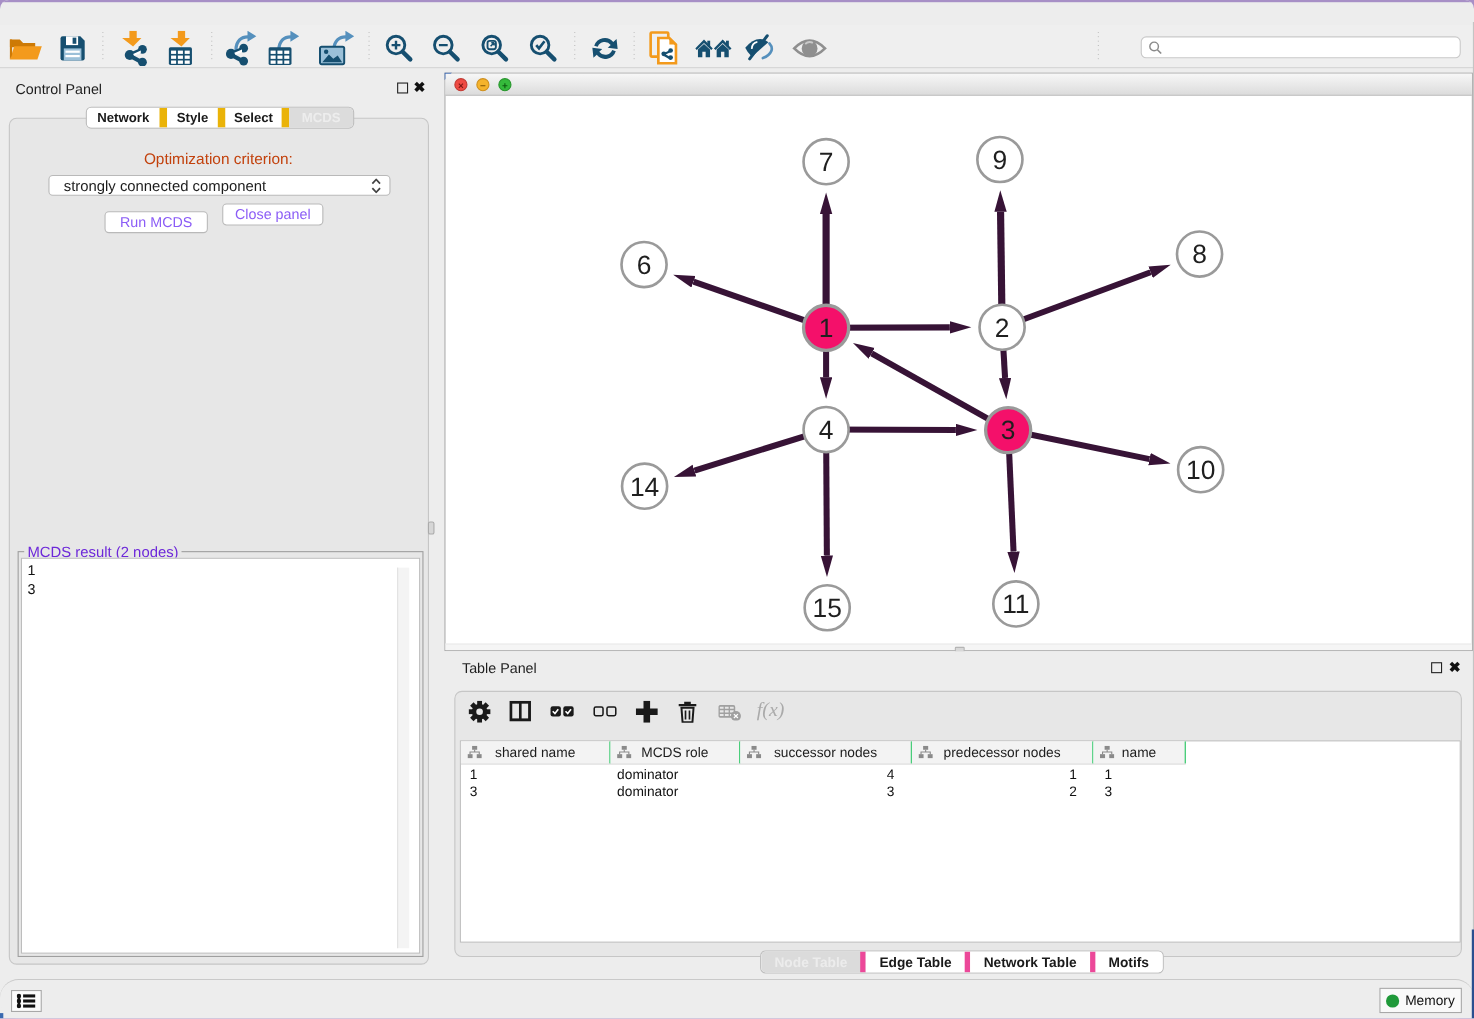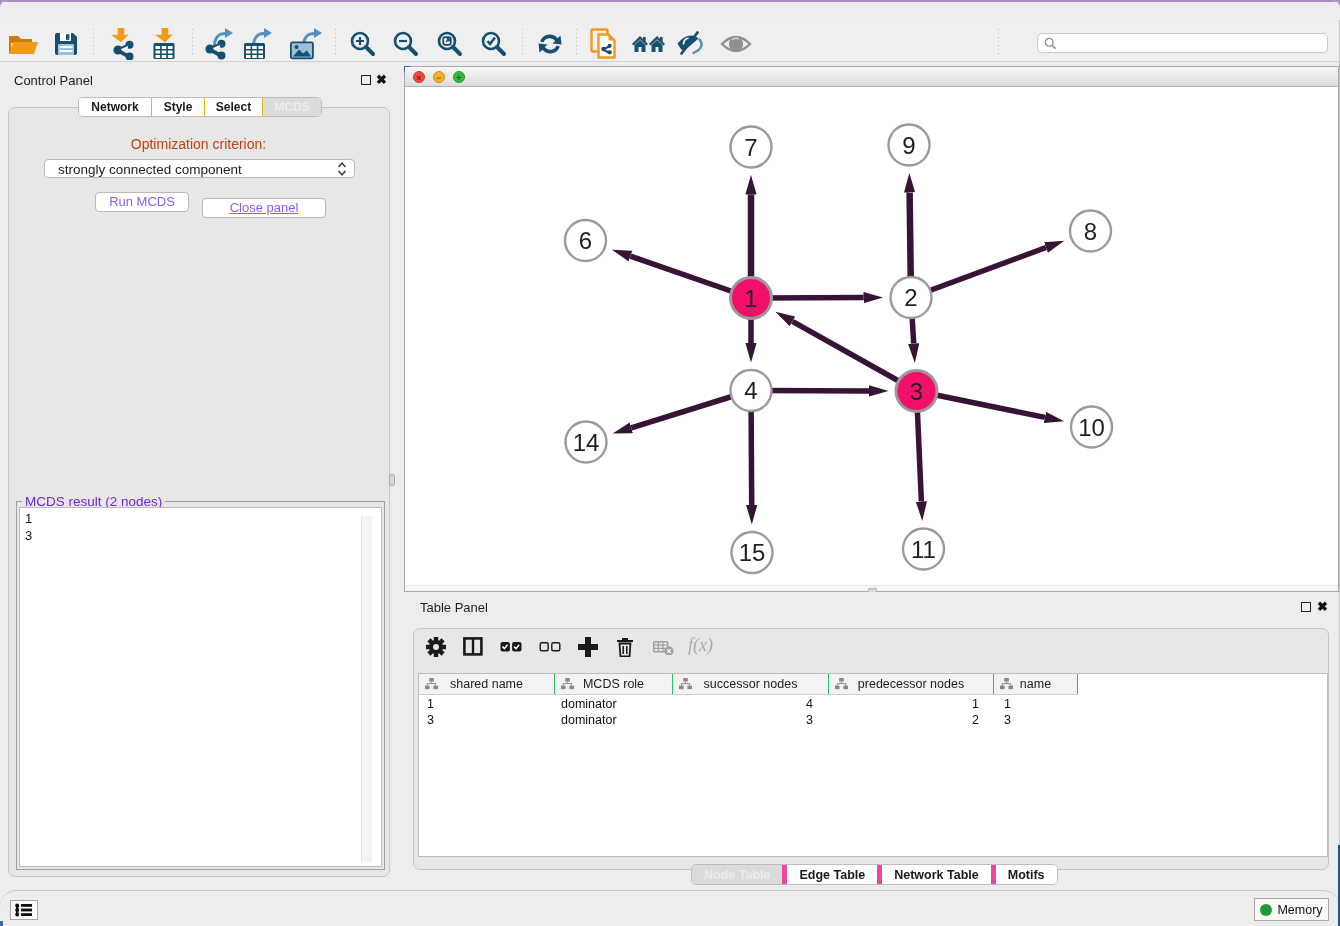--- a/index.html
+++ b/index.html
@@ -24,21 +24,21 @@
 
 #cp { position:absolute; left:0; top:63px; width:397px; height:827px; background:#ededed; }
 #cp-title { position:absolute; left:14px; top:10px; font-size:13px; color:#1e1e1e; }
 .panehdr-float { position:absolute; width:10px; height:10px; border:1.5px solid #222; }
 .panehdr-x { position:absolute; font-size:13px; font-weight:bold; color:#111; }
 #cp-pane { position:absolute; left:8px; top:44px; width:382px; height:770px;
   background:#e7e7e7; border:1px solid #c6c6c6; border-radius:7px; }
 #cp-tabs { position:absolute; left:78px; top:34px; width:244px; height:20px;
   display:flex; border:1px solid #bdbdbd; border-radius:5px; overflow:hidden; background:#fff; }
 .cptab { flex:0 0 auto; display:flex; align-items:center; justify-content:center;
-  font-size:12px; font-weight:bold; color:#1a1a1a; background:#fff; border-right:1px solid #eab308; }
+  font-size:12px; font-weight:bold; color:#1a1a1a; background:#fff; border-right:7px solid #eab308; }
 .cptab:last-child { border-right:none; }
 #opt-label { position:absolute; left:0; top:73px; width:397px; text-align:center; font-size:14px; color:#c2410c; }
 #opt-select { position:absolute; left:44px; top:96px; width:311px; height:19px;
   background:#fff; border:1px solid #b9b9b9; border-radius:4px; font-size:13.5px; color:#1c1c1c; }
 .btn { position:absolute; height:20px; background:#fff; border:1px solid #b9b9b9;
   border-radius:4px; font-size:13px; color:#8b5cf6; text-align:center; }
 #mcds-group { position:absolute; left:16px; top:438px; width:369px; height:369px;
   border:1px solid #9f9f9f; }
 #mcds-legend { position:absolute; left:5px; top:-8px; background:#e7e7e7; padding:0 3px;
   font-size:13.5px; color:#6d28d9; }
@@ -266,21 +266,21 @@
     </div>
     <div id="opt-label">Optimization criterion:</div>
     <div id="opt-select">
         <span style="position:absolute;left:13px;top:1px;line-height:17px;">strongly connected component</span>
       <svg style="position:absolute;right:7px;top:2px;" width="10" height="14" viewBox="0 0 10 14">
         <path d="M1.5 5 L5 1.2 L8.5 5" fill="none" stroke="#444" stroke-width="1.6"></path>
         <path d="M1.5 9 L5 12.8 L8.5 9" fill="none" stroke="#444" stroke-width="1.6"></path>
       </svg>
     </div>
     <div class="btn" style="left:95px; top:129px; width:94px; line-height:18px;">Run MCDS</div>
-    <div class="btn" style="left:202px; top:135px; width:124px; line-height:18px;text-decoration:underline;">Close panel</div>
+    <div class="btn" style="left:202px; top:122px; width:92px; line-height:18px;">Close panel</div>
     <div id="mcds-group">
       <div id="mcds-legend">MCDS result (2 nodes)</div>
       <div id="mcds-text">1<br>3<div id="mcds-scroll"></div></div>
     </div>
     <div id="cp-splitter"></div>
   </div>
   <div id="net">
       <svg style="position:absolute;left:-1px;top:-1px" width="7" height="7">
         <path d="M0 0 h7 L0 7 z" fill="#3c68b0"></path>
       </svg>

